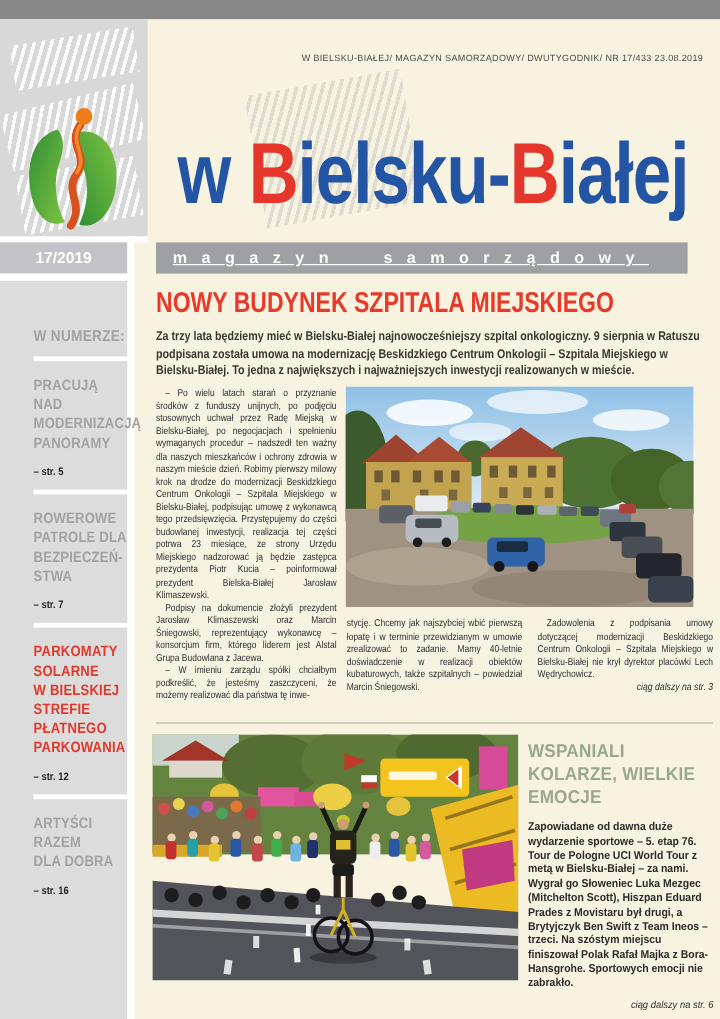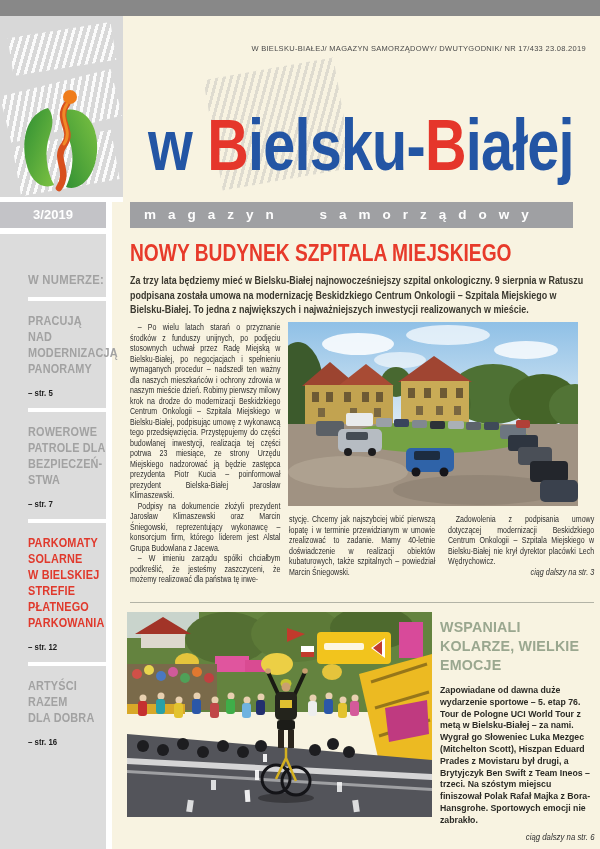--- a/index.html
+++ b/index.html
@@ -22,21 +22,21 @@
   .masthead { left:148px; top:80px; height:98px; line-height:98px; white-space:nowrap;
     font-size:72px; font-weight:bold; letter-spacing:-1px;
     transform:scaleX(.8); transform-origin:0 0; }
   .c-blue { color:#2355a4; } .c-red { color:#e5362b; }
   .gap-w { background:#ffffff; }
   .issue-band { left:0; top:186px; width:106px; height:26px; background:#c3c3c7;
     color:#fff; font-size:13px; font-weight:bold; text-align:center; line-height:26px; }
   .tagline-band { left:130px; top:186px; width:443px; height:26px; background:#9fa0a3;
     color:#fdfdfd; font-size:13.5px; font-weight:bold; line-height:26px;
     padding-left:14px; letter-spacing:12px; word-spacing:18px; box-sizing:border-box;
-    white-space:nowrap; overflow:hidden; }
+    white-space:nowrap; overflow:hidden;text-decoration:underline; }
 
   
   .sidebar { left:0; top:218px; width:106px; height:631px; background:#dcdcdc;
     padding:38px 0 0 28px; box-sizing:border-box; }
   .side-inner { width:90px; transform:scaleX(.87); transform-origin:0 0; }
   .side-heading { font-size:13px; font-weight:bold; color:#a2a2a2; letter-spacing:.3px; }
   .divider { height:4px; background:#ffffff; margin:10px 0 12px; width:90px; }
   .item-title { font-weight:bold; font-size:12.5px; line-height:16px; color:#a2a2a2;
     white-space:pre-line; letter-spacing:.2px; }
   .item-title.red { color:#e0392c; }
@@ -101,21 +101,21 @@
       <circle cx="55" cy="11" r="7" fill="#ef7c1a"></circle>
     </svg>
   </div>
 
   <div class="abs masthead">
     <span class="c-blue">w </span><span class="c-red">B</span><span class="c-blue">ielsku-</span><span class="c-red">B</span><span class="c-blue">iałej</span>
   </div>
 
   <div class="abs gap-w" style="left:0; top:181px; width:123px; height:5px;"></div>
   <div class="abs gap-w" style="left:106px; top:181px; width:6px; height:668px;"></div>
-  <div class="abs issue-band">3/2019</div>
+  <div class="abs issue-band">17/2019</div>
   <div class="abs tagline-band">magazyn samorządowy</div>
   <div class="abs gap-w" style="left:0; top:212px; width:106px; height:6px;"></div>
 
   <div class="abs sidebar">
     <div class="side-inner">
       <div class="side-heading">W NUMERZE:</div>
       <div class="divider"></div>
 
       <div>
         <div class="item-title">PRACUJĄ NAD

